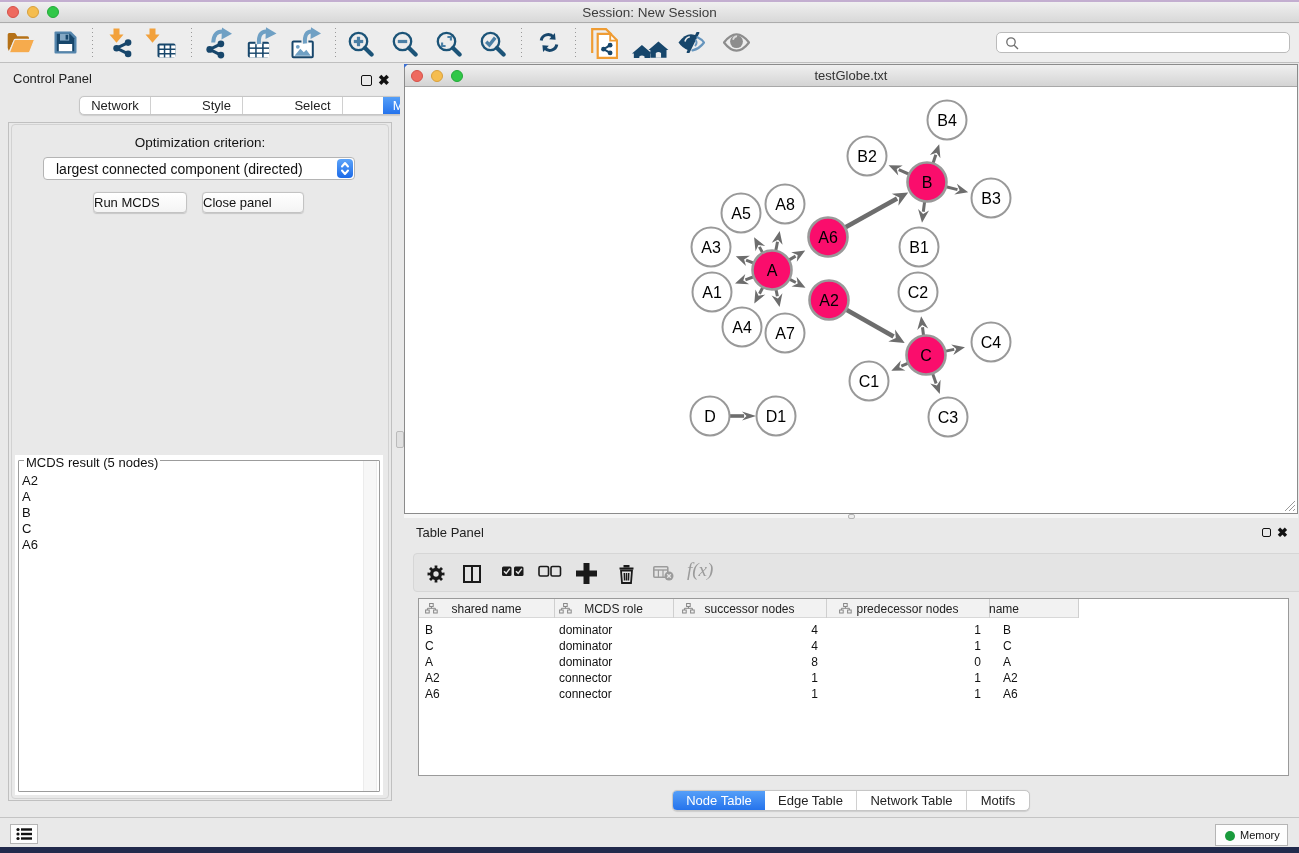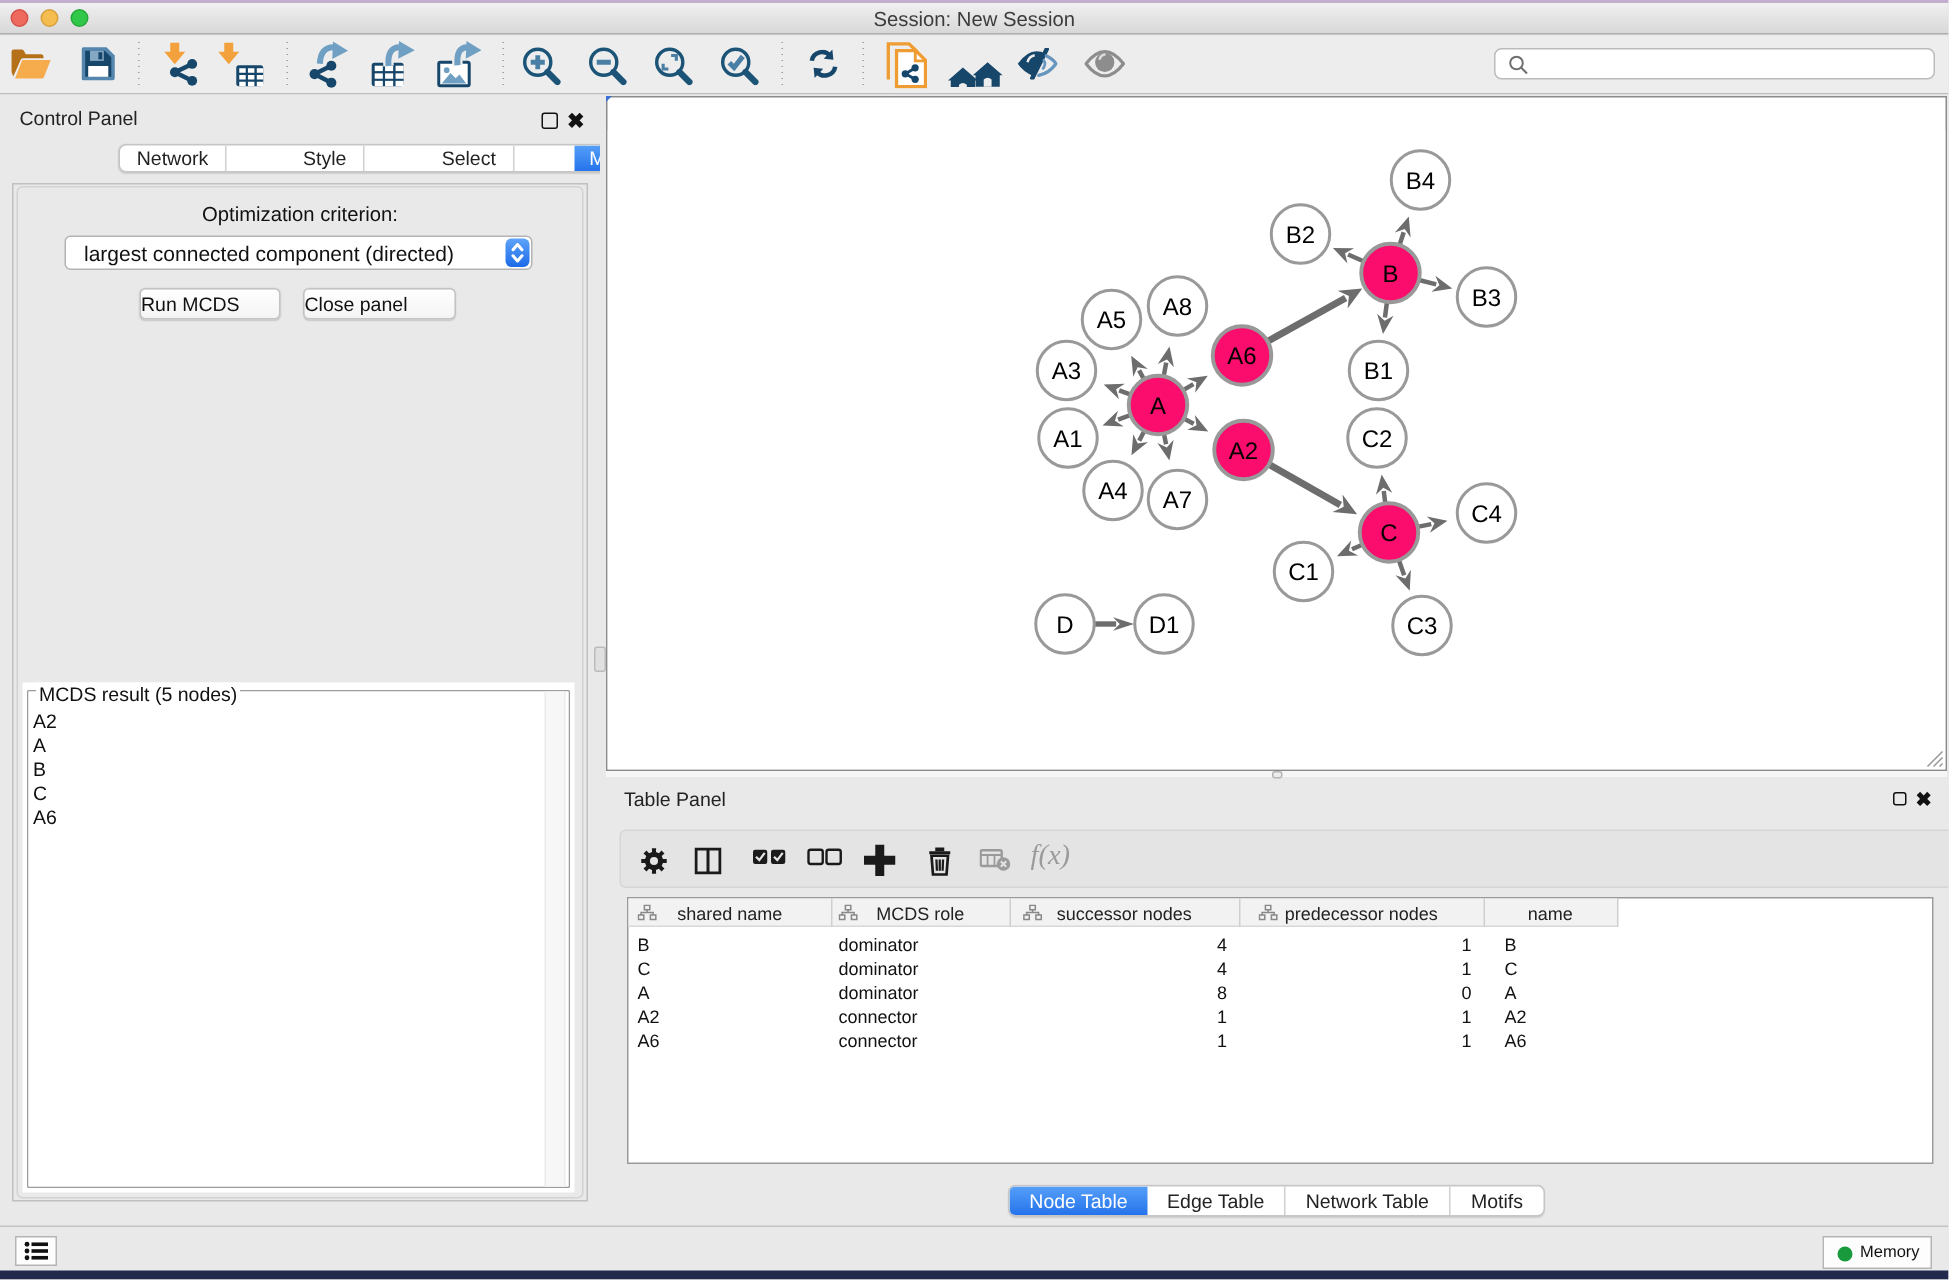--- a/index.html
+++ b/index.html
@@ -261,20 +261,26 @@
 <div class="abs" id="fs-border"></div>
 <div class="abs" id="listbox">
   <div class="items">A2<br>A<br>B<br>C<br>A6</div>
   <div id="lb-scroll"></div>
 </div>
 <div class="abs" id="fs-legend">MCDS result (5 nodes)</div>
 
 <div class="abs" id="desk"></div>
 <div class="abs" style="left:404px;top:64px;width:0;height:0;border-top:4px solid #3b6fd1;border-right:4px solid transparent;z-index:5"></div>
 <div class="abs" id="netwin">
+  <div id="net-titlebar">
+    <div class="title">testGlobe.txt</div>
+    <div class="tl" id="nt-r"></div>
+      <div class="tl" id="nt-y"></div>
+      <div class="tl" id="nt-g"></div>
+  </div>
   <div id="graph"><svg width="892" height="426" viewBox="0 0 892 426" style="background:#fff">
         <line x1="350.6" y1="189.0" x2="340.4" y2="192.8" stroke="#6d6d6d" stroke-width="3.0"></line>
         <path d="M330.0,196.6 L340.3,186.9 L338.3,193.5 L344.1,197.3 Z" fill="#6d6d6d"></path>
         <line x1="350.6" y1="176.8" x2="341.1" y2="173.2" stroke="#6d6d6d" stroke-width="3.0"></line>
         <path d="M330.8,169.3 L344.9,168.8 L339.1,172.5 L341.0,179.1 Z" fill="#6d6d6d"></path>
         <line x1="358.8" y1="198.5" x2="354.5" y2="206.8" stroke="#6d6d6d" stroke-width="3.0"></line>
         <path d="M349.3,216.5 L350.5,202.5 L353.5,208.7 L360.3,207.6 Z" fill="#6d6d6d"></path>
         <line x1="358.6" y1="167.6" x2="354.4" y2="159.9" stroke="#6d6d6d" stroke-width="3.0"></line>
         <path d="M349.1,150.2 L360.2,159.0 L353.4,157.9 L350.5,164.2 Z" fill="#6d6d6d"></path>
         <line x1="370.5" y1="200.1" x2="372.4" y2="209.2" stroke="#6d6d6d" stroke-width="3.0"></line>
@@ -431,21 +437,21 @@
     <div style="position:absolute;left:254px;top:3px;width:153px;text-align:center;font-size:12px;color:#222">successor nodes</div>
     <div style="position:absolute;left:570px;top:0;width:1px;height:19px;background:#cfcfcf"></div>
     <svg width="13" height="11" viewBox="0 0 13 11" style="position:absolute;top:4px;left:420px">
       <rect x="4.6" y="0.5" width="3.6" height="3" fill="none" stroke="#888" stroke-width="1"></rect>
       <rect x="0.6" y="7" width="3.6" height="3" fill="none" stroke="#888" stroke-width="1"></rect>
       <rect x="8.6" y="7" width="3.6" height="3" fill="none" stroke="#888" stroke-width="1"></rect>
       <path d="M6.4 3.5 V5.3 M2.4 7 V5.3 H10.4 V7" fill="none" stroke="#888" stroke-width="1"></path>
     </svg>
     <div style="position:absolute;left:407px;top:3px;width:163px;text-align:center;font-size:12px;color:#222">predecessor nodes</div>
     <div style="position:absolute;left:659px;top:0;width:1px;height:19px;background:#cfcfcf"></div>
-    <div style="position:absolute;left:570px;top:3px;width:89px;text-align:center;font-size:12px;color:#222">name</div>
+    <div style="position:absolute;left:570px;top:3px;width:89px;text-align:left;font-size:12px;color:#222">name</div>
     <div style="position:absolute;left:6px;top:24px;font-size:12px;color:#111">B</div>
     <div style="position:absolute;left:140px;top:24px;font-size:12px;color:#111">dominator</div>
     <div style="position:absolute;left:254px;top:24px;width:145px;text-align:right;font-size:12px;color:#111">4</div>
     <div style="position:absolute;left:407px;top:24px;width:155px;text-align:right;font-size:12px;color:#111">1</div>
     <div style="position:absolute;left:584px;top:24px;font-size:12px;color:#111">B</div>
     <div style="position:absolute;left:6px;top:40px;font-size:12px;color:#111">C</div>
     <div style="position:absolute;left:140px;top:40px;font-size:12px;color:#111">dominator</div>
     <div style="position:absolute;left:254px;top:40px;width:145px;text-align:right;font-size:12px;color:#111">4</div>
     <div style="position:absolute;left:407px;top:40px;width:155px;text-align:right;font-size:12px;color:#111">1</div>
     <div style="position:absolute;left:584px;top:40px;font-size:12px;color:#111">C</div>

